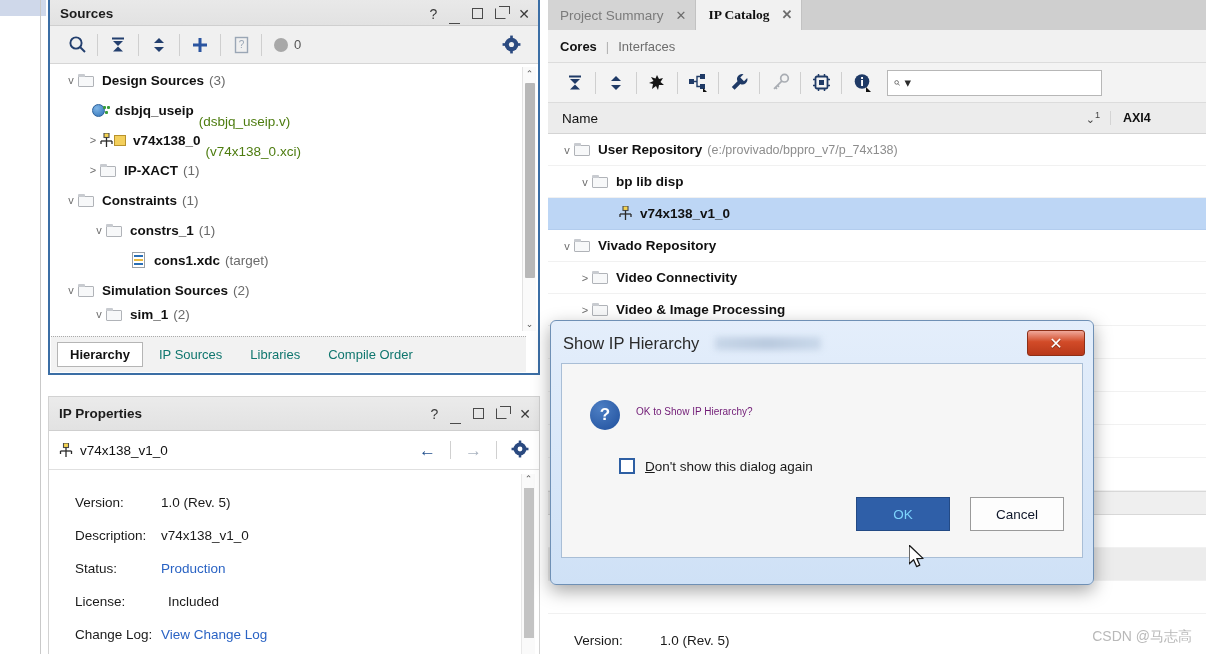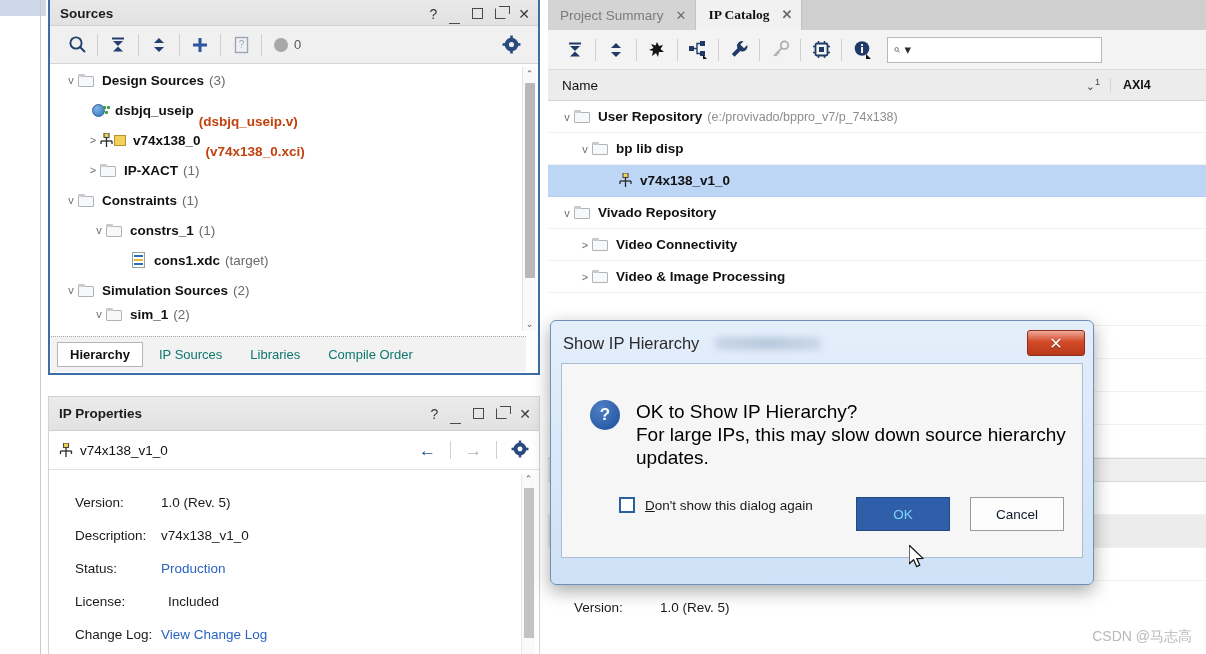--- a/index.html
+++ b/index.html
@@ -45,21 +45,21 @@
   .tbsep{width:1px;height:22px;background:#cfcfcf;margin:0 3px;}
 
   .tree{position:absolute;left:0;right:0;top:73px;bottom:40px;background:#fff;overflow:hidden;}
   .trow{height:30px;display:flex;align-items:center;font-size:13.5px;white-space:nowrap;}
   .tw{color:#6d6d6d;font-size:11px;width:14px;text-align:center;display:inline-block;}
   .fld{width:17px;height:13px;margin-right:7px;position:relative;display:inline-block;}
   .fld:before{content:"";position:absolute;left:0;top:2px;width:16px;height:11px;
     border:1.3px solid #b0b3b8;border-radius:1px;background:#f7f8f9;box-sizing:border-box;}
   .fld:after{content:"";position:absolute;left:0;top:0px;width:7px;height:3px;background:#c8cbd0;border-radius:1px 1px 0 0;}
   .nm{font-weight:bold;color:#111;}
-  .sub{color:#c2410c;font-weight:bold;margin-left:5px;margin-top:23px;}
+  .sub{color:#4d7c0f;font-weight:normal;margin-left:5px;margin-top:23px;}
   .subn{color:#6a6a6a;font-weight:normal;margin-left:5px;}
 
   .ico-v{display:inline-block;width:17px;height:15px;margin-right:6px;position:relative;}
   .ico-v .c{position:absolute;left:0;top:1px;width:13px;height:13px;border-radius:50%;
     background:radial-gradient(circle at 35% 30%,#7fb5e6,#2f72b8);border:1px solid #2a5f99;box-sizing:border-box;}
   .ico-v .g{position:absolute;left:11px;top:3px;width:7px;height:9px;}
   .ico-v .g i{position:absolute;width:3px;height:3px;background:#3a9c3a;border-radius:1px;}
 
   .ico-ip{display:inline-block;width:28px;height:15px;position:relative;margin-right:5px;}
   .ico-ip .pin{position:absolute;left:0;top:0px;width:13px;height:15px;}
@@ -162,21 +162,21 @@
   }
   .dlg-body{
     position:absolute;left:10px;right:10px;top:42px;bottom:26px;
     background:#f6f6f6;border:1px solid #a9bed6;box-sizing:border-box;
   }
   .dlg-msg{display:flex;padding:36px 0 0 28px;}
   .qmark{
     width:30px;height:30px;border-radius:50%;background:radial-gradient(circle at 35% 28%,#4d7fc4,#1f4f9c);
     color:#fff;display:flex;align-items:center;justify-content:center;font-weight:bold;font-size:17px;flex:none;
   }
-  .dlg-text{margin-left:16px;font-size:19px;line-height:23px;color:#000000;}
+  .dlg-text{margin-left:16px;font-size:10px;line-height:23px;color:#701a75;text-align:center;}
   .chkrow{display:flex;align-items:center;padding:28px 0 0 57px;}
   .chkbox{width:16px;height:16px;border:2px solid #2e5fa3;background:#fff;box-sizing:border-box;}
   .chklbl{margin-left:10px;font-size:13.5px;color:#1a1a1a;}
   .chklbl u{text-decoration:underline;}
   .dlg-btns{position:absolute;right:18px;bottom:26px;display:flex;gap:20px;}
   .btn{width:92px;height:32px;display:flex;align-items:center;justify-content:center;font-size:13.5px;}
   .btn.ok{background:#2f5fa8;color:#7dd3fc;border:1px solid #234a85;}
   .btn.cancel{background:#fdfdfd;color:#0f172a;border:1px solid #9a9a9a;}
   .cursor{position:absolute;left:347px;bottom:12px;width:0;height:0;}
   .cursor svg{position:absolute;left:0;top:0;}
@@ -444,20 +444,25 @@
       <span>Project Summary</span>
       <span class="x">✕</span>
     </div>
     <div class="ctab active">
       <span>IP Catalog</span>
       <span class="x">✕</span>
     </div>
     <div class="tabfill"></div>
   </div>
 
+  <div class="subtabs">
+    <span class="a">Cores</span>
+    <span class="bar">|</span>
+    <span class="b">Interfaces</span>
+  </div>
 
   <div class="ctoolbar">
     <div class="tbi">
       <svg width="18" height="18" viewBox="0 0 18 18">
           <line x1="3" y1="2.5" x2="15" y2="2.5" stroke="#1f3a66" stroke-width="2"></line>
           <polygon points="4,5 14,5 9,10" fill="#1f3a66"></polygon>
           <polygon points="9,10.5 14,15.5 4,15.5" fill="#1f3a66"></polygon>
         </svg>
     </div>
     <div class="tbsep"></div>
@@ -604,21 +609,20 @@
     <span class="tt">Show IP Hierarchy</span>
     <span class="blur"></span>
     <span class="dlg-close">✕</span>
   </div>
 
   <div class="dlg-body">
     <div class="dlg-msg">
       <div class="qmark">?</div>
       <div class="dlg-text">
         <div>OK to Show IP Hierarchy?</div>
-        <div>For large IPs, this may slow down source hierarchy updates.</div>
       </div>
     </div>
 
     <div class="chkrow">
       <span class="chkbox"></span>
       <span class="chklbl"><u>D</u><span>on't show this dialog again</span></span>
     </div>
 
     <div class="dlg-btns">
       <div class="btn ok">OK</div>

